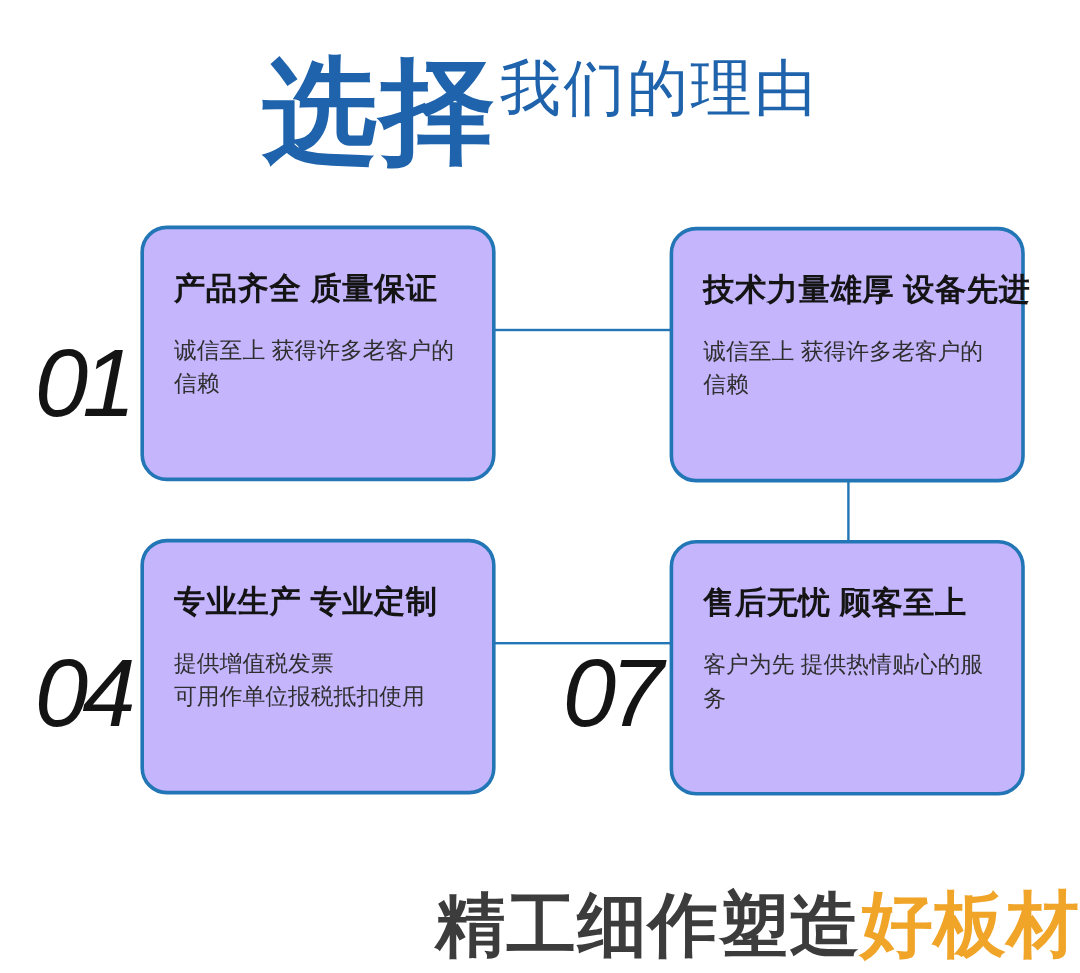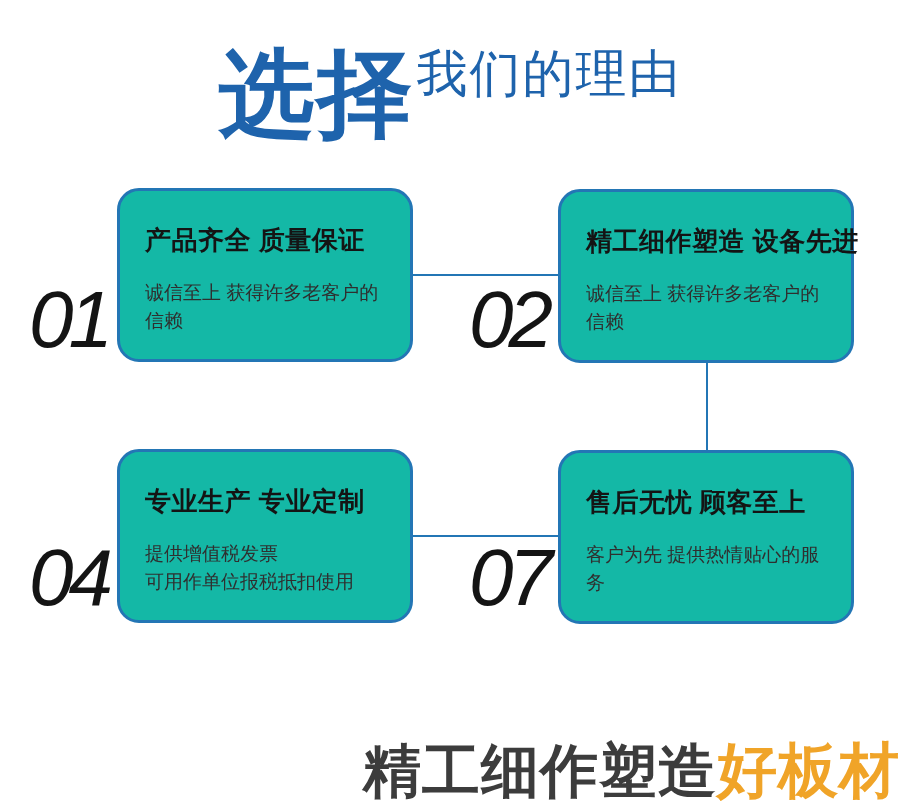--- a/index.html
+++ b/index.html
@@ -38,22 +38,22 @@
     font-weight: 400;
     color: #1e63ac;
     margin-left: 2px;
     letter-spacing: 2px;
   }
 
   
   .card {
     position: absolute;
     width: 296px;
-    height: 174px;
-    background: #14b8a6;
+    height: 213px;
+    background: #c4b5fd;
     border: 3px solid #2376b5;
     border-radius: 22px;
     box-sizing: border-box;
     padding: 32px 22px 0 25px;
   }
   .card-01 { left: 117px; top: 188px; }
   .card-02 { left: 558px; top: 189px; }
   .card-04 { left: 117px; top: 449px; }
   .card-03 { left: 558px; top: 450px; }
 
@@ -130,31 +130,30 @@
   <div class="header">
     <span class="title-em">选择</span>
     <span class="title-rest">我们的理由</span>
   </div>
 
   <div class="conn conn-1-2"></div>
   <div class="conn conn-2-3"></div>
   <div class="conn conn-4-3"></div>
 
   <div class="num num-01">01</div>
-  <div class="num num-02">02</div>
   <div class="num num-03">07</div>
   <div class="num num-04">04</div>
 
   <div class="card card-01">
     <div class="card-title">产品齐全 质量保证</div>
     <div class="card-desc">诚信至上 获得许多老客户的信赖</div>
   </div>
 
   <div class="card card-02">
-    <div class="card-title">精工细作塑造 设备先进</div>
+    <div class="card-title">技术力量雄厚 设备先进</div>
     <div class="card-desc">诚信至上 获得许多老客户的信赖</div>
   </div>
 
   <div class="card card-04">
     <div class="card-title">专业生产 专业定制</div>
     <div class="card-desc">提供增值税发票
 可用作单位报税抵扣使用</div>
   </div>
 
   <div class="card card-03">

